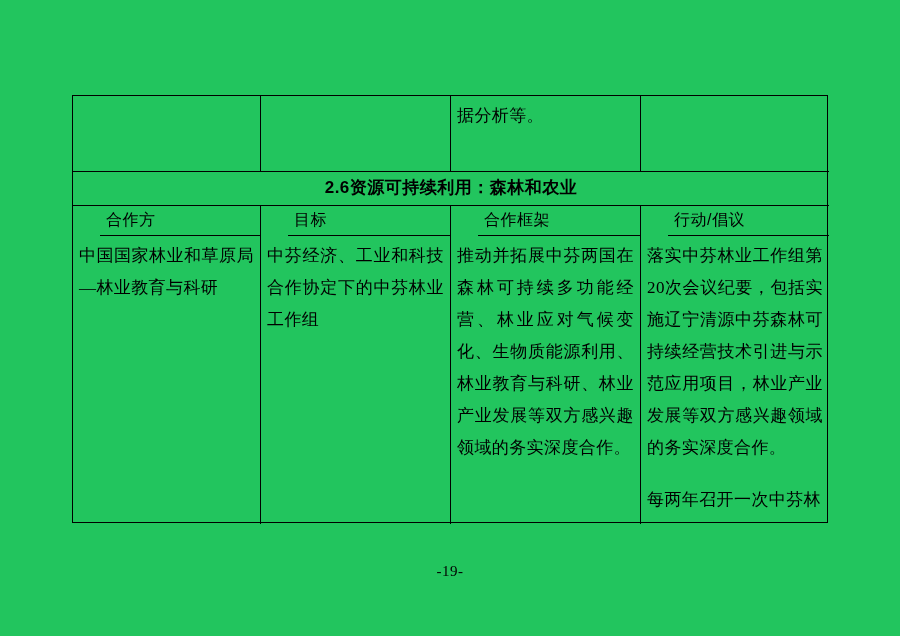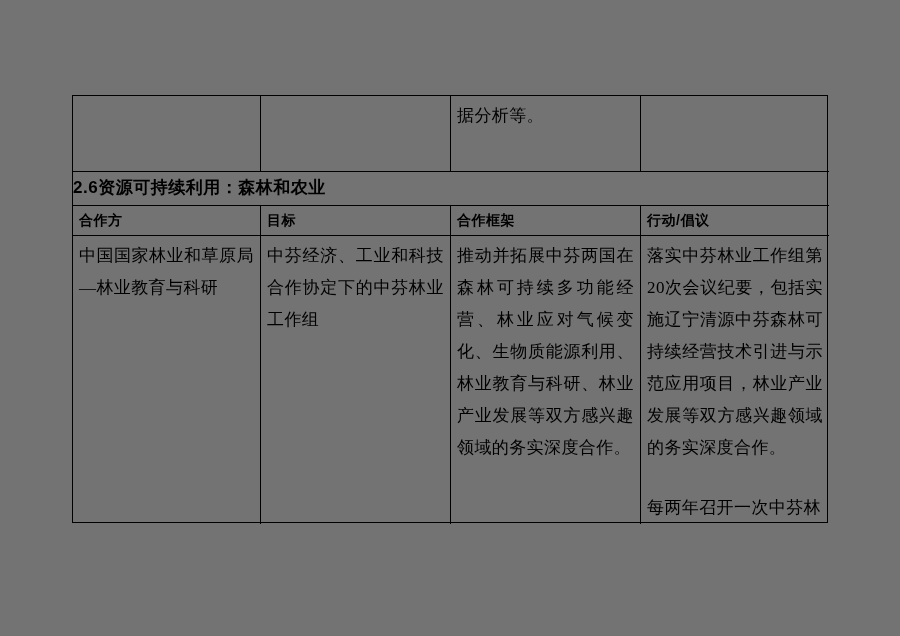--- a/index.html
+++ b/index.html
@@ -4,21 +4,21 @@
 <style>
   html, body {
     margin: 0;
     padding: 0;
     background: #ffffff;
   }
   .page {
     position: relative;
     width: 900px;
     height: 636px;
-    background: #737373;
+    background: #22c55e;
     color: #000000;
     font-family: "Liberation Serif", serif;
     overflow: hidden;
   }
   .doc-table {
     position: absolute;
     left: 72px;
     top: 95px;
     width: 756px;
     height: 428px;
@@ -40,38 +40,39 @@
   .body-text {
     padding: 4px 6px;
     font-size: 17px;
     line-height: 32px;
     letter-spacing: 0.4px;
     text-align: justify;
     text-justify: inter-character;
     font-family: "Liberation Serif", serif;
   }
   .body-text p { margin: 0; }
-  .body-text p.para-gap { margin-top: 28px; }
+  .body-text p.para-gap { margin-top: 20px; }
 
   .section-cell {
     grid-column: 1 / -1;
-    text-align: left;
+    text-align: center;
     font-family: "Liberation Sans", sans-serif;
     font-weight: bold;
     font-size: 17px;
     line-height: 32px;
     letter-spacing: 0.5px;
   }
   .header-cell {
     font-family: "Liberation Sans", sans-serif;
-    font-weight: bold;
-    font-size: 14px;
+    font-weight: normal;
+    font-size: 16px;
     line-height: 28px;
     padding: 0 6px;
     letter-spacing: 0.5px;
+    margin-left: 27px;
   }
   .page-number {
     position: absolute;
     top: 563px;
     left: 0;
     width: 100%;
     text-align: center;
     font-size: 15px;
     letter-spacing: 0.5px;
     font-family: "Liberation Serif", serif;
@@ -99,14 +100,15 @@
     <div class="cell body-text last-row">中国国家林业和草原局—林业教育与科研</div>
     <div class="cell body-text last-row">中芬经济、工业和科技合作协定下的中芬林业工作组</div>
     <div class="cell body-text last-row">推动并拓展中芬两国在森林可持续多功能经营、林业应对气候变化、生物质能源利用、林业教育与科研、林业产业发展等双方感兴趣领域的务实深度合作。</div>
     <div class="cell body-text last-row last-col">
       <p>落实中芬林业工作组第20次会议纪要，包括实施辽宁清源中芬森林可持续经营技术引进与示范应用项目，林业产业发展等双方感兴趣领域的务实深度合作。</p>
       <p class="para-gap">每两年召开一次中芬林</p>
     </div>
 
   </div>
 
+  <div class="page-number">-19-</div>
 
 </div>
 
 </body></html>

